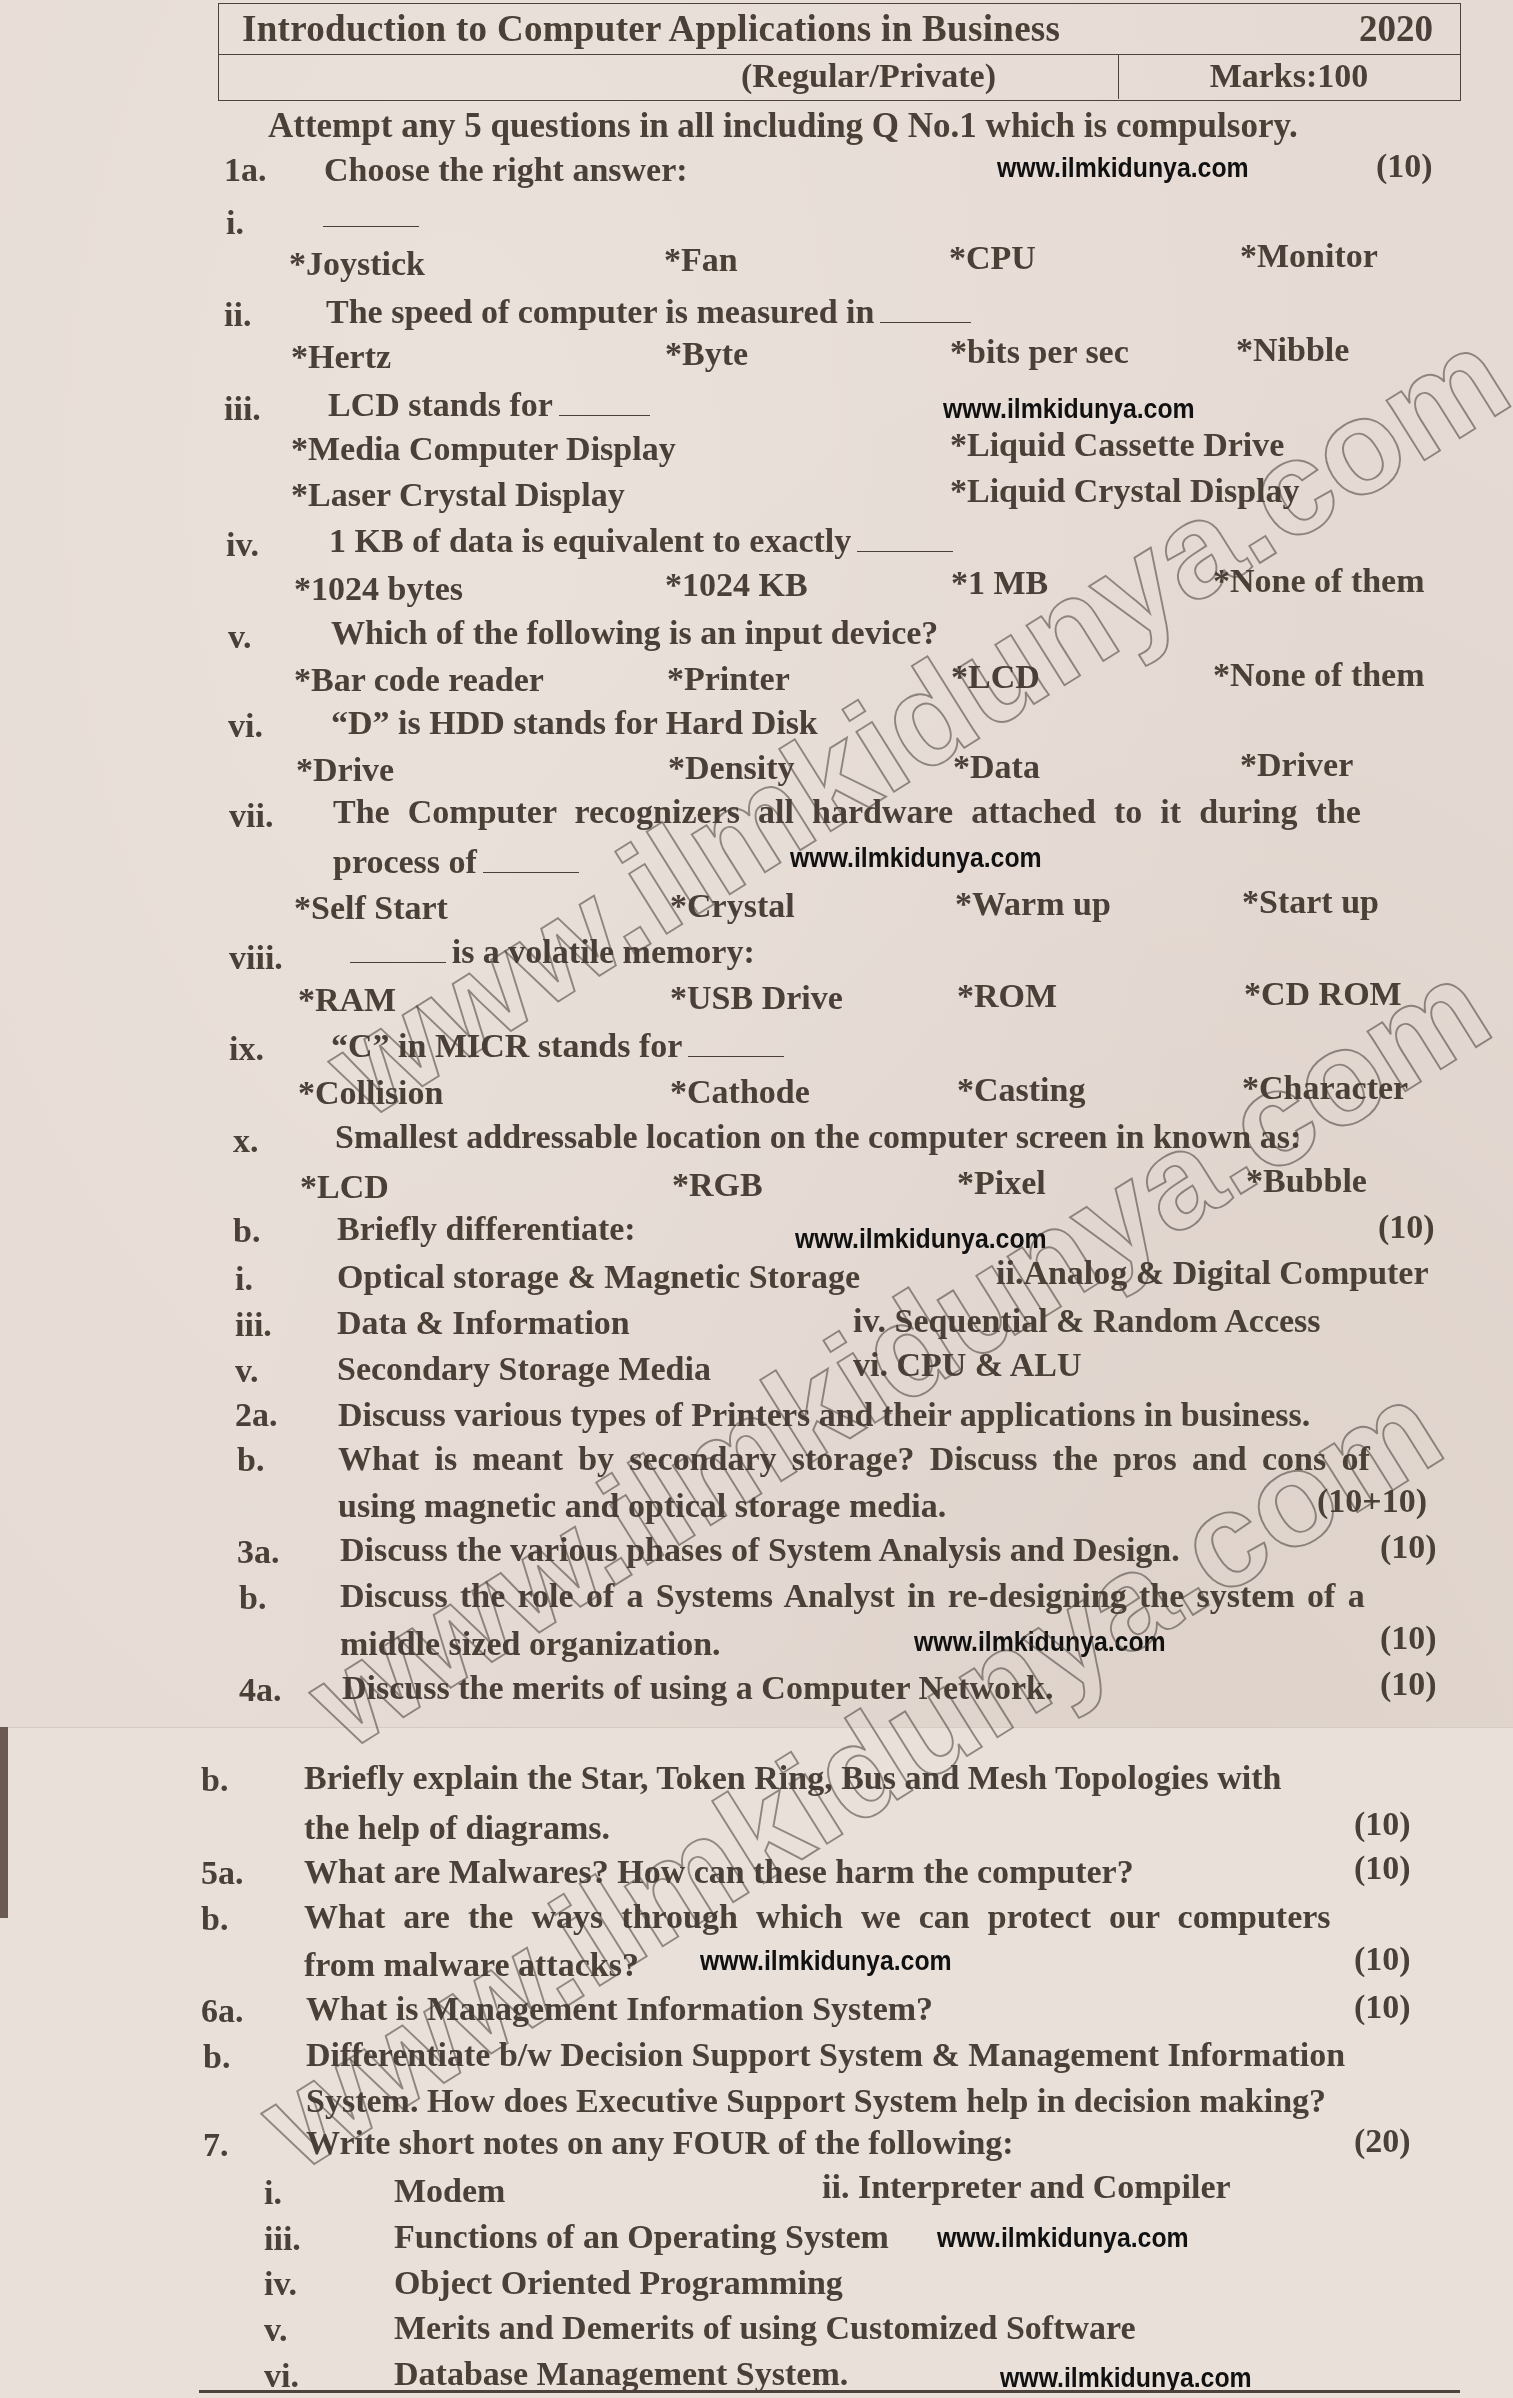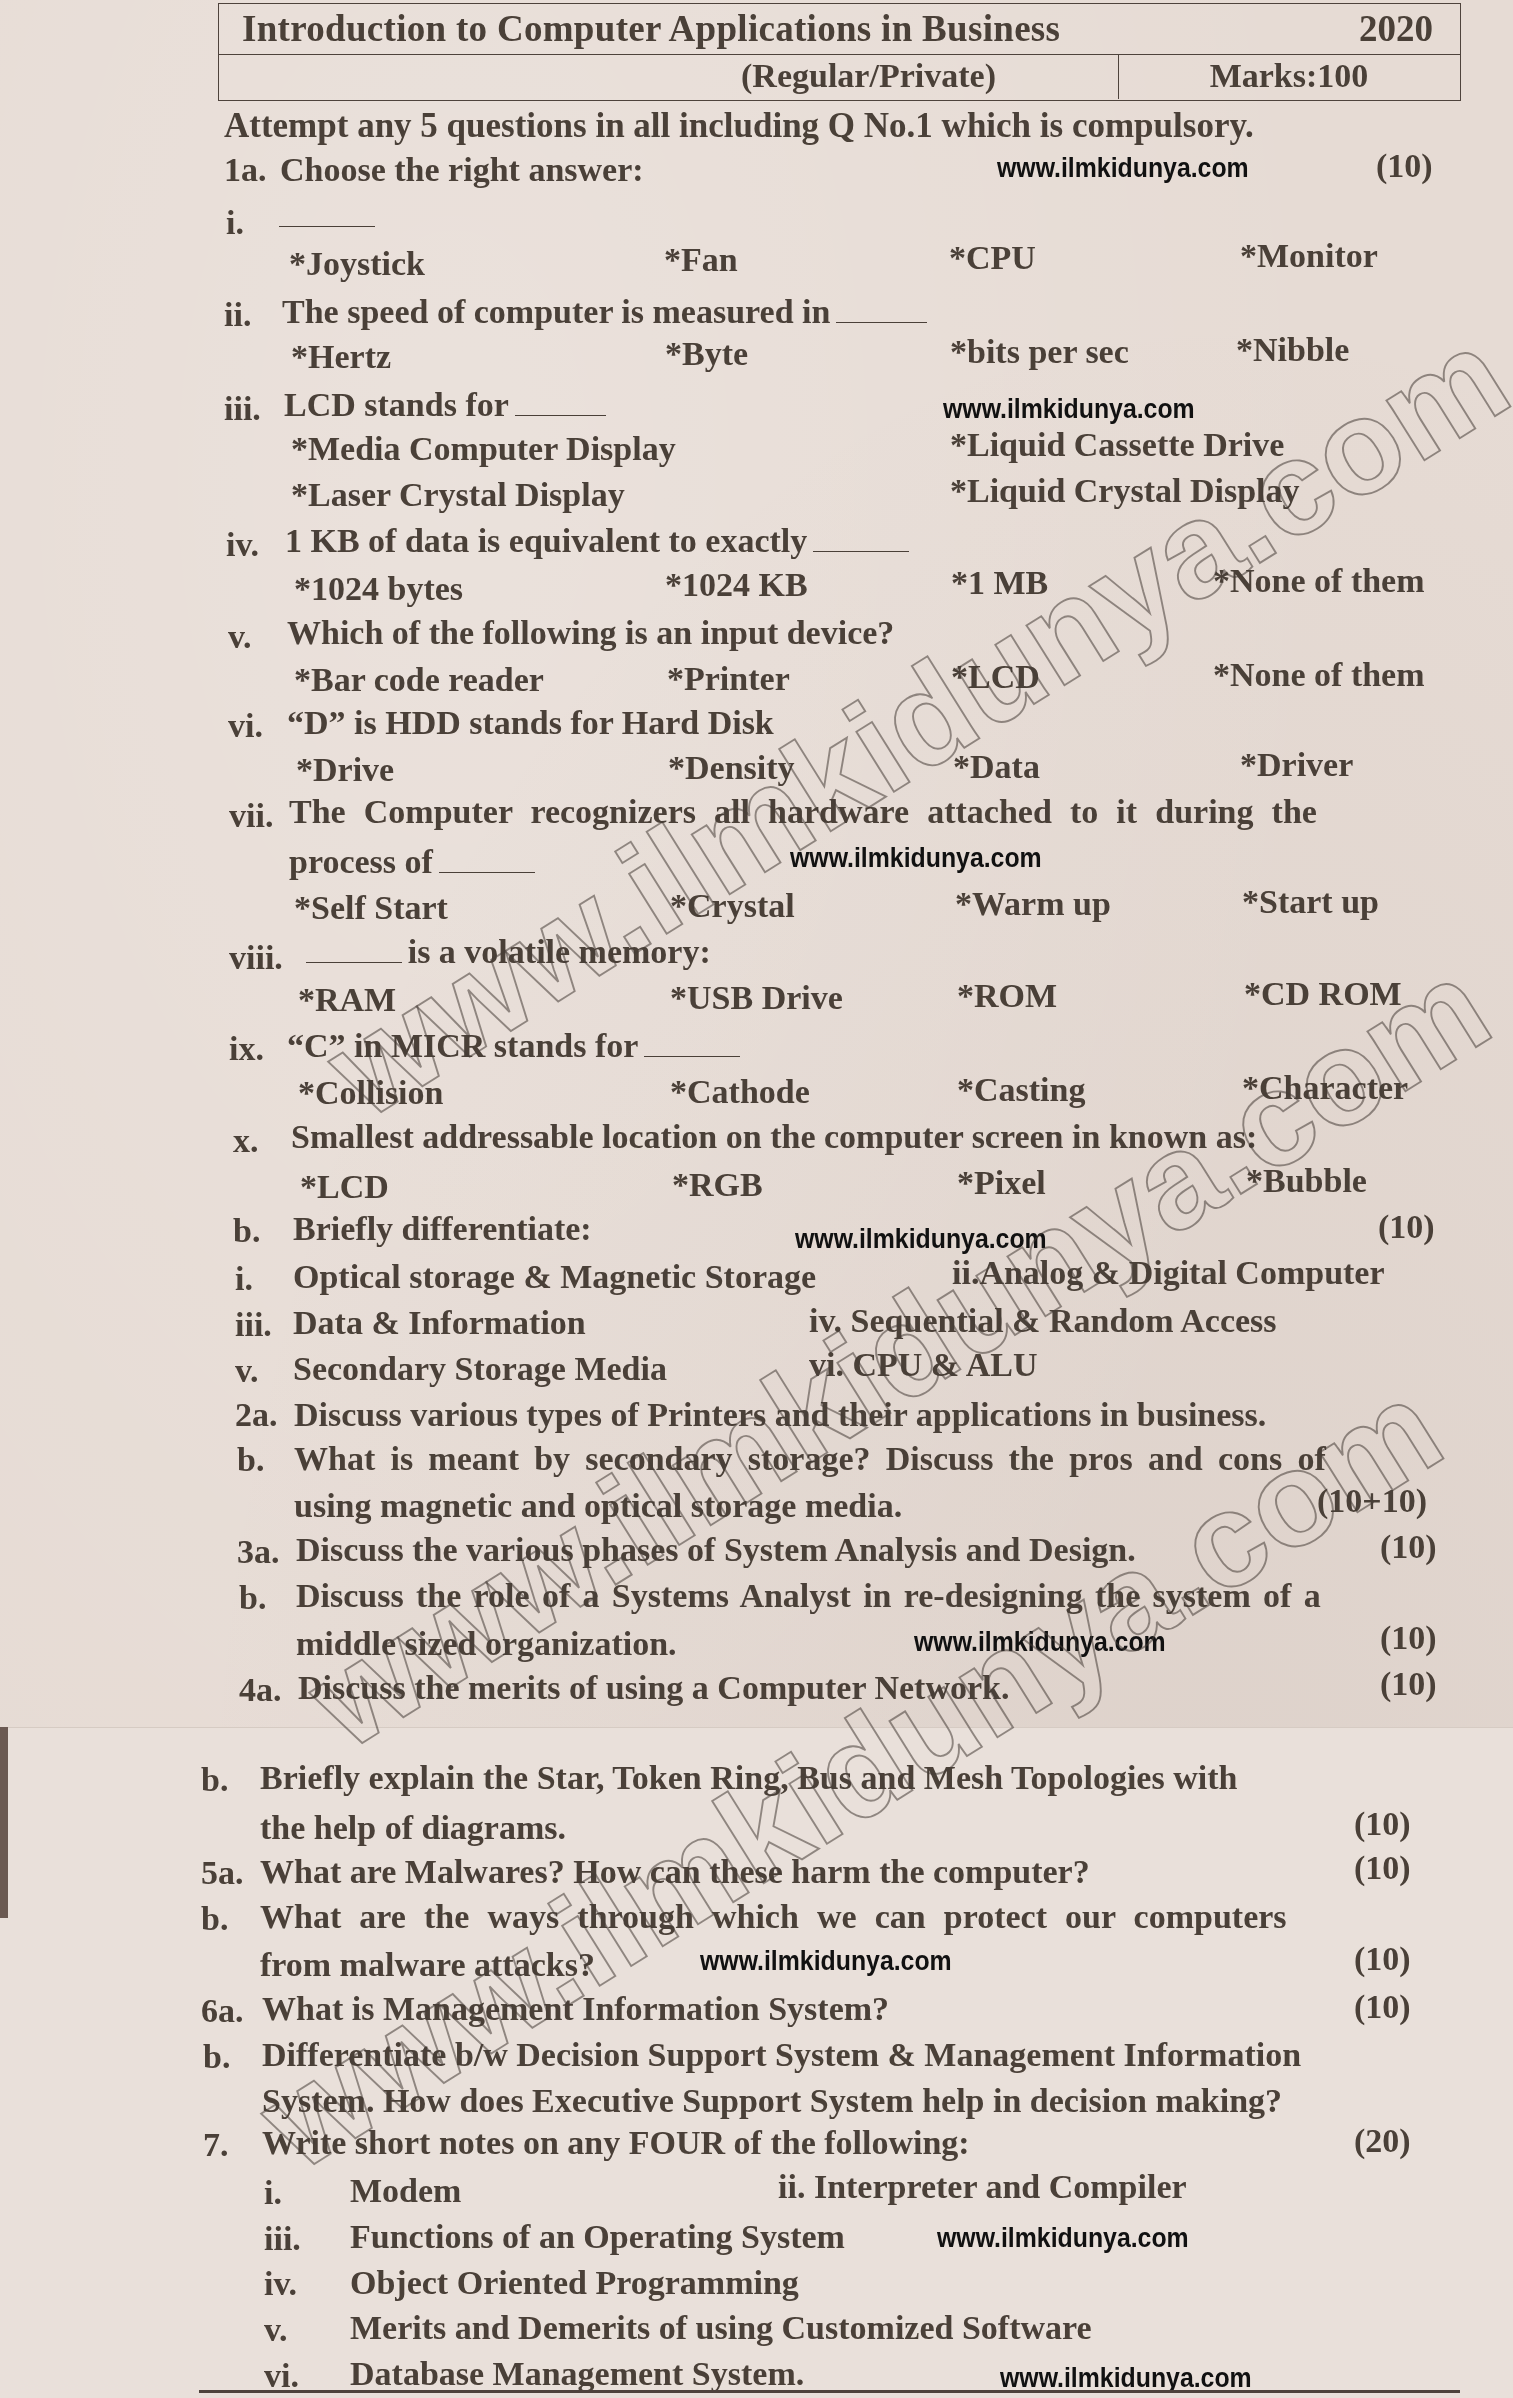--- a/index.html
+++ b/index.html
@@ -39,21 +39,21 @@
     .hdr-year { position: absolute; right: 27px; top: 2.9px; font-size: 37px; }
     .hdr-row2 { position: absolute; left: 0; right: 0; top: 50px; height: 45px; }
     .hdr-cell {
       position: absolute; top: 0; height: 45px; display: flex; align-items: center; justify-content: center;
       font-size: 34px;
     }
     .hdr-cell.c1 { left: 0; width: 400px; border-right: 1.9px solid #4e433c; }
     .hdr-cell.c2 { left: 400px; width: 499px; border-right: 1.9px solid #4e433c; }
     .hdr-cell.c3 { left: 899px; right: 0; }
 
-    .line { position: absolute; white-space: nowrap; font-size: 34px; line-height: 38px; }
+    .line { position: absolute; white-space: nowrap; font-size: 34px; line-height: 38px; margin-left: 44px; }
     .num { position: absolute; white-space: nowrap; font-size: 34px; }
     .opt { position: absolute; white-space: nowrap; font-size: 34px; margin-left: 7px; }
     .marks { position: absolute; white-space: nowrap; font-size: 34px; }
     .blank { display: inline-block; width: 96px; border-bottom: 1.9px solid #4a4038; height: 29px; vertical-align: baseline; margin: 0 5.7px; }
     .site {
       position: absolute; white-space: nowrap;
       font-family: "Liberation Sans", "DejaVu Sans", sans-serif;
       font-weight: bold; font-size: 27px; color: #111;
       transform: scaleX(0.92); transform-origin: left center;
     }

